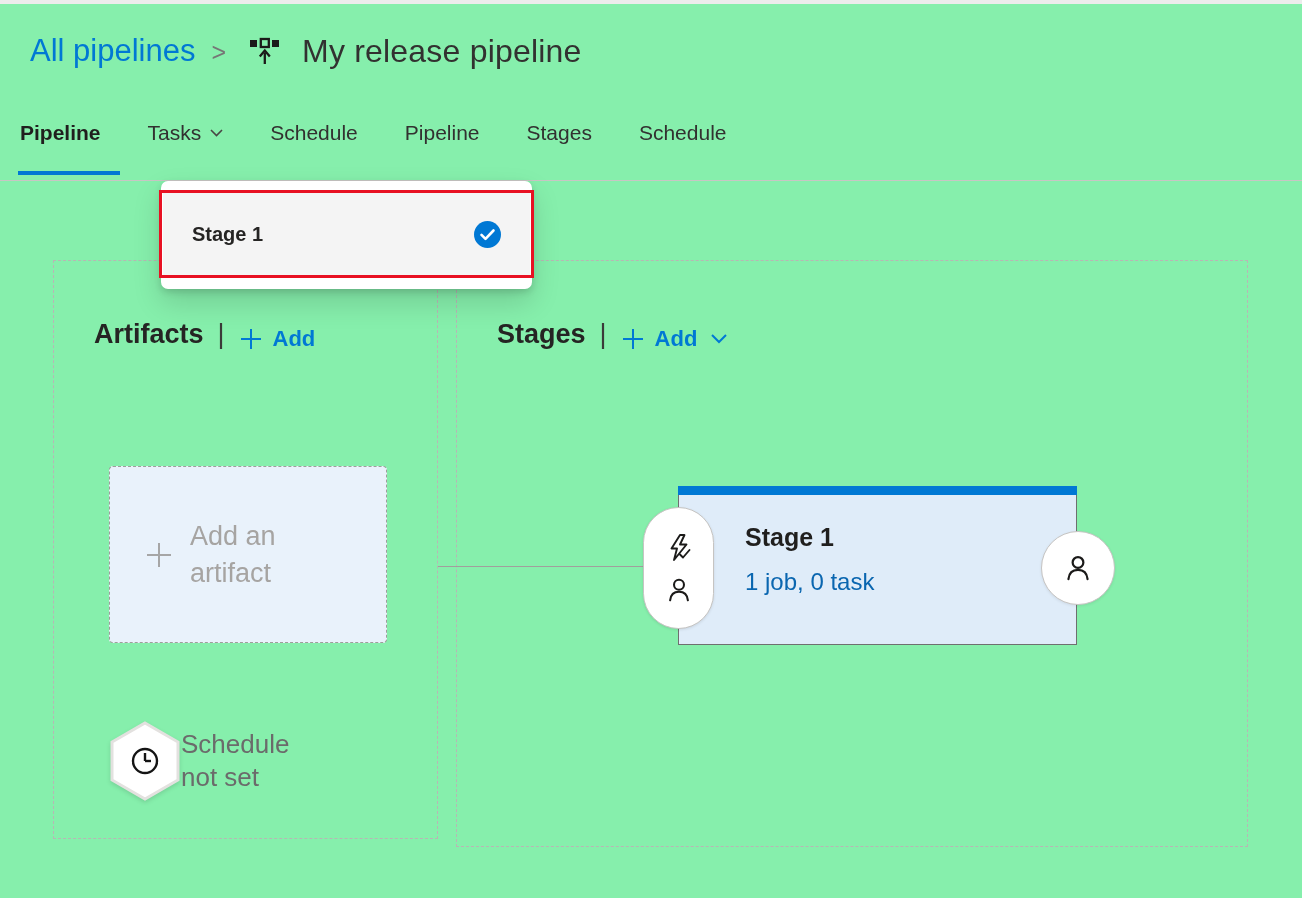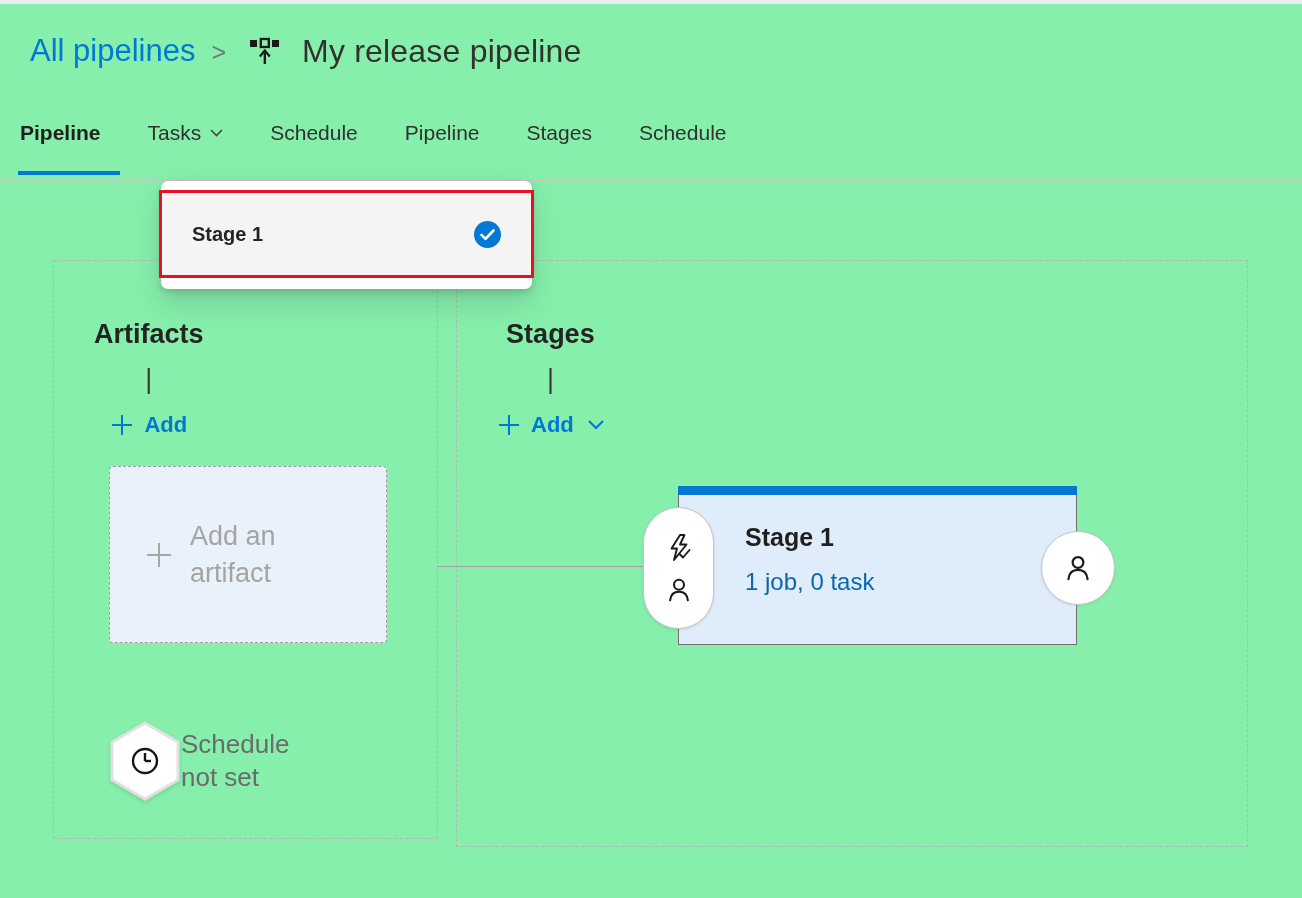--- a/index.html
+++ b/index.html
@@ -32,21 +32,21 @@
   .check-badge { margin-left:auto; margin-right:29px; width:27px; height:27px; border-radius:50%;
                  background:#0078d4; display:flex; align-items:center; justify-content:center; }
   .annotation-box { position:absolute; left:159px; top:190px; width:375px; height:88px;
                     border:3px solid #e81123; z-index:9; pointer-events:none; }
 
   
   .panel { position:absolute; border:1px dashed #b8b6b4; background:transparent; }
   .panel-artifacts { left:53px; top:260px; width:385px; height:579px; }
   .panel-stages   { left:456px; top:260px; width:792px; height:587px; }
 
-  .panel-header { position:absolute; left:40px; top:58px; display:flex; align-items:center; gap:14px; height:40px;flex-direction:column; }
+  .panel-header { position:absolute; left:40px; top:58px; display:flex; gap:14px; height:40px; }
   .panel-title { font-size:27px; font-weight:700; color:#252423; }
   .panel-sep { font-size:27px; font-weight:400; color:#3b3a39; padding-bottom:3px; }
   .add-btn { display:flex; align-items:center; gap:10px; cursor:pointer; }
   .add-label { font-size:22px; font-weight:700; color:#0078d4; }
 
   
   .artifact-box { position:absolute; left:55px; top:205px; width:278px; height:177px; background:#e9f2fb;
                   border:1px dashed #9f9d9b; border-radius:4px; display:flex; align-items:center;
                   padding-left:36px; gap:18px; cursor:pointer; }
   .artifact-box-label { width:122px; font-size:27px; line-height:37px; color:#a6a4a2; }

